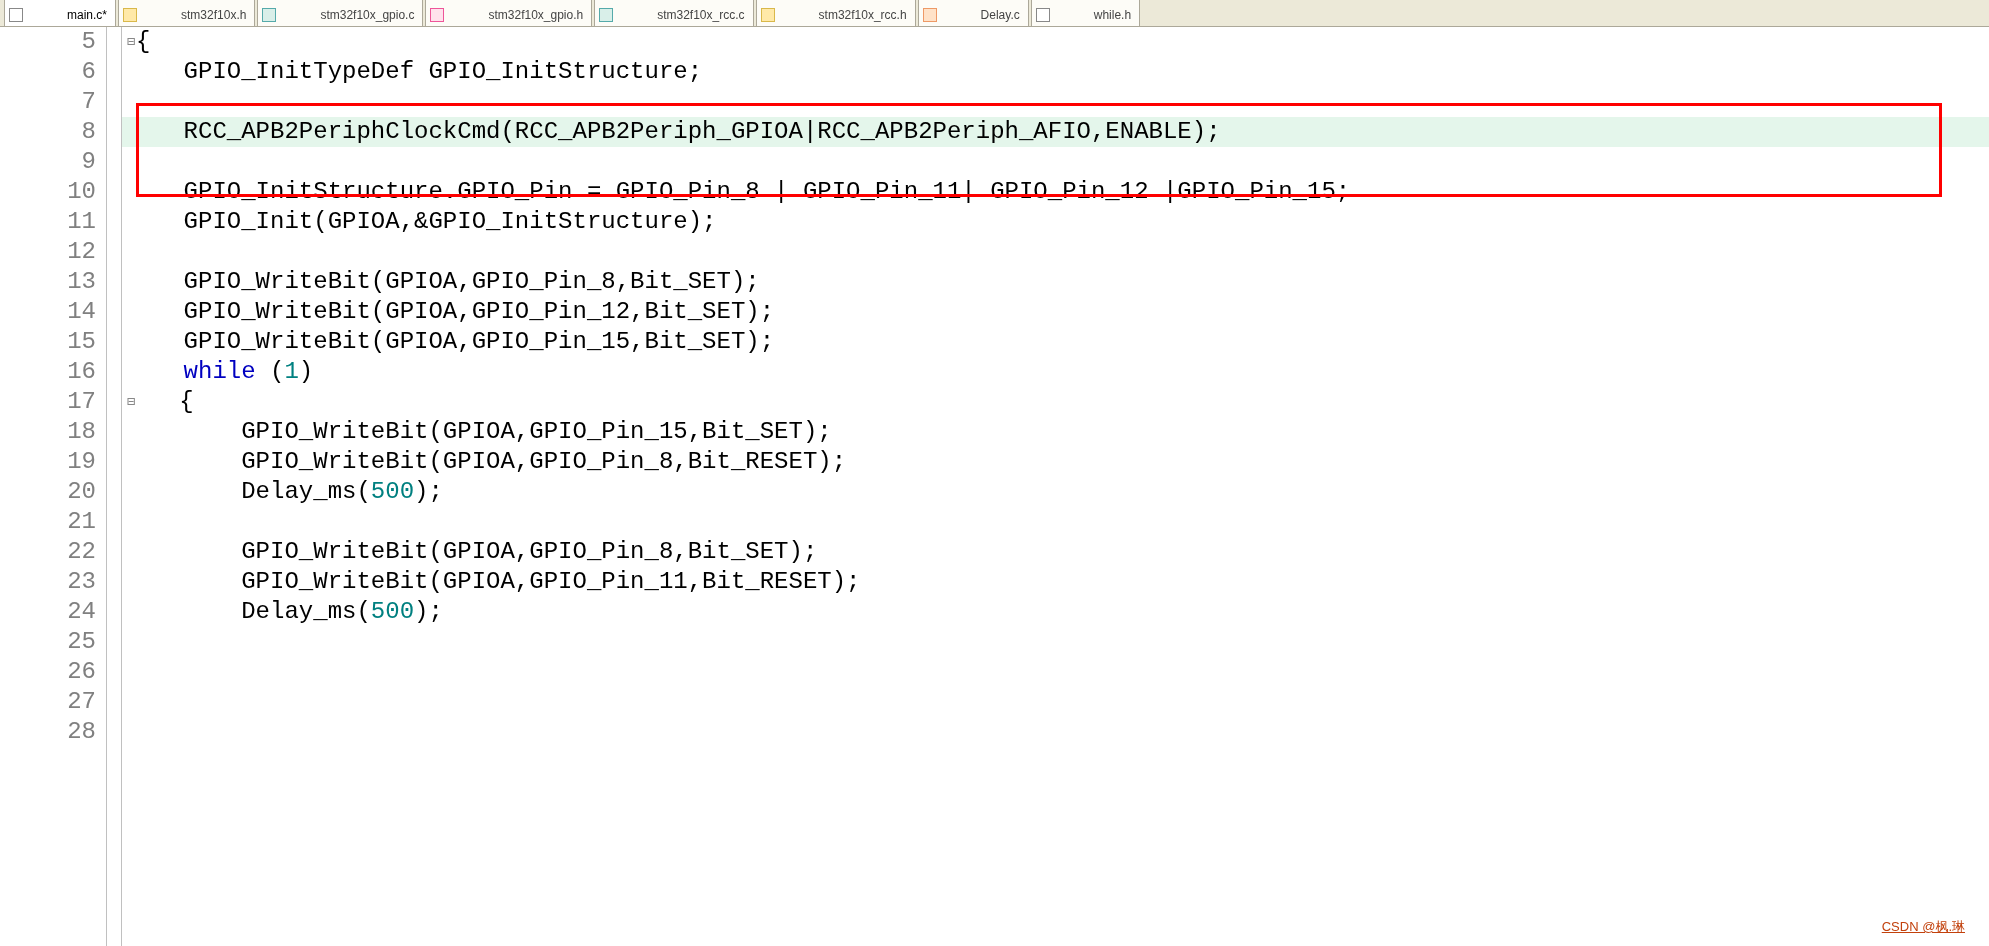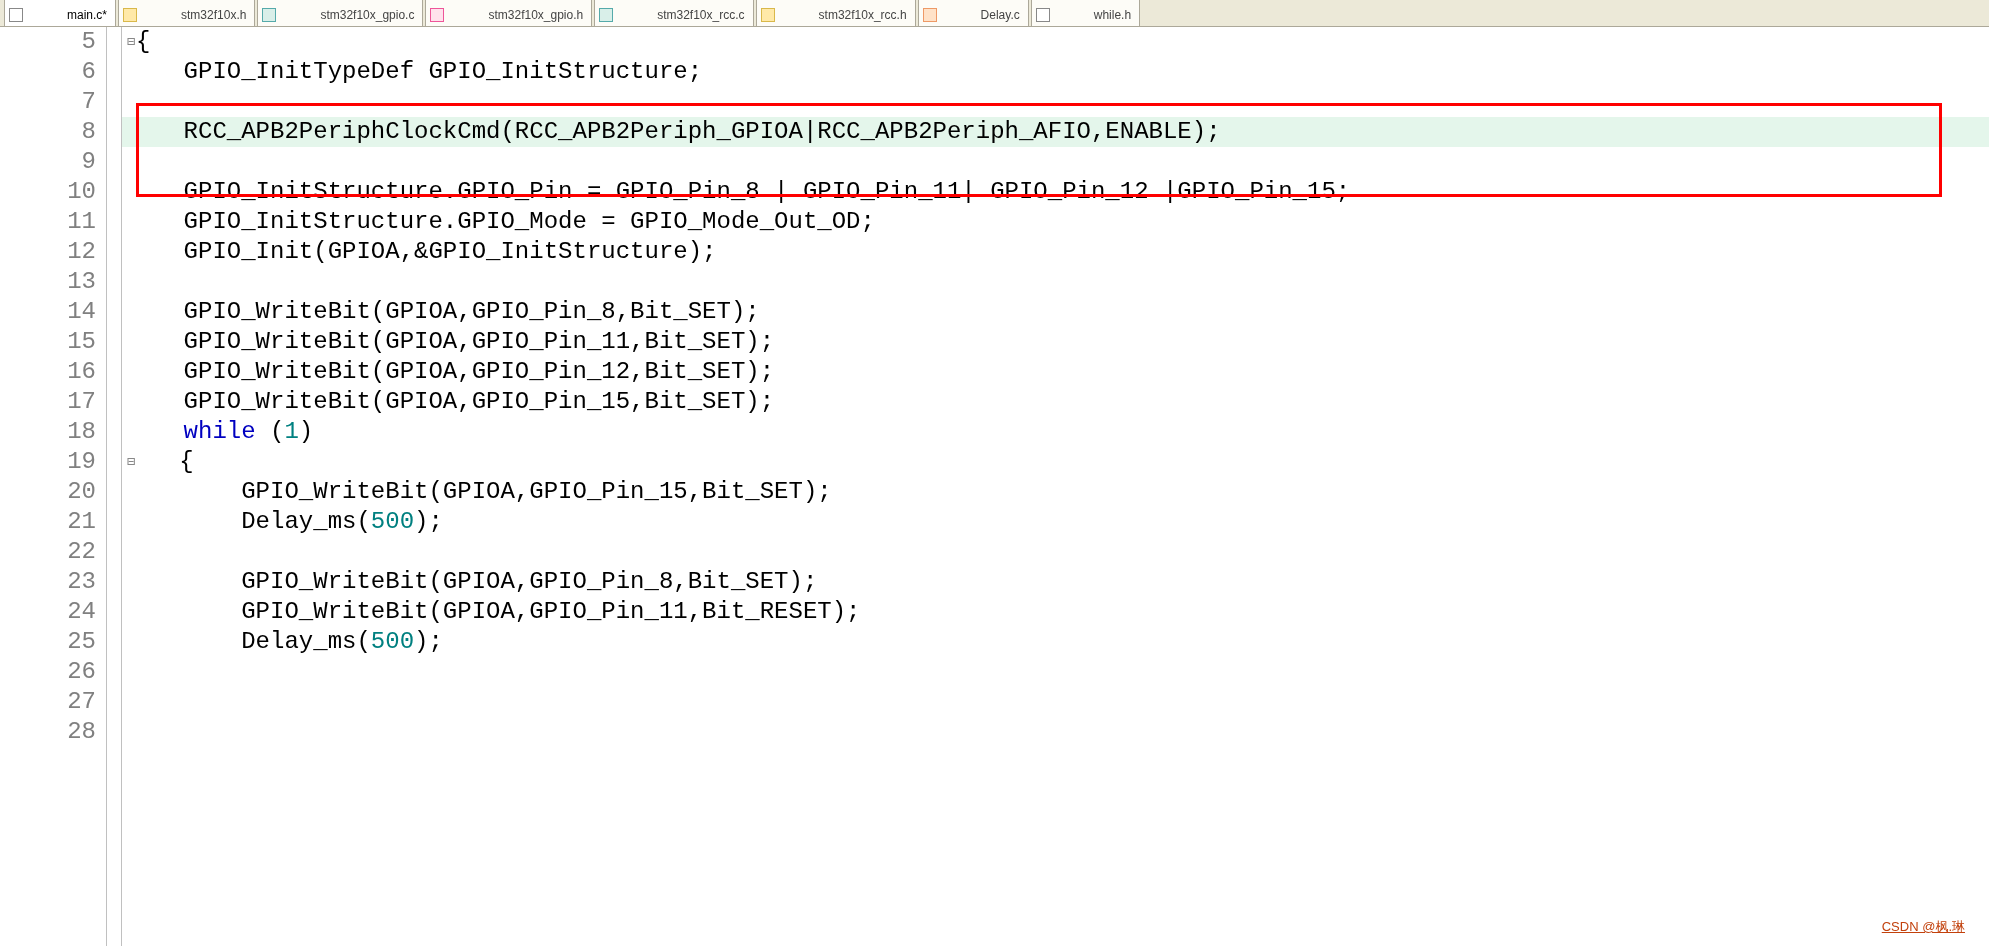--- a/index.html
+++ b/index.html
@@ -98,30 +98,29 @@
       <div>28</div>
     </div>
     <div class="fold"></div>
     <div class="code">
       <div class="line"><span class="foldsym">⊟</span><span>{</span></div>
       <div class="line"><span>    GPIO_InitTypeDef GPIO_InitStructure;</span></div>
       <div class="line"><span></span></div>
       <div class="line hl"><span>    RCC_APB2PeriphClockCmd(RCC_APB2Periph_GPIOA|RCC_APB2Periph_AFIO,ENABLE);</span></div>
       <div class="line"><span></span></div>
       <div class="line"><span>    GPIO_InitStructure.GPIO_Pin = GPIO_Pin_8 | GPIO_Pin_11| GPIO_Pin_12 |GPIO_Pin_15;</span></div>
-      <div class="line"><span>    GPIO_InitStructure.GPIO_Mode = GPIO_Mode_Out_OD;</span></div>
       <div class="line"><span>    GPIO_Init(GPIOA,&amp;GPIO_InitStructure);</span></div>
       <div class="line"><span></span></div>
       <div class="line"><span>    GPIO_WriteBit(GPIOA,GPIO_Pin_8,Bit_SET);</span></div>
-      <div class="line"><span>    GPIO_WriteBit(GPIOA,GPIO_Pin_11,Bit_SET);</span></div>
       <div class="line"><span>    GPIO_WriteBit(GPIOA,GPIO_Pin_12,Bit_SET);</span></div>
       <div class="line"><span>    GPIO_WriteBit(GPIOA,GPIO_Pin_15,Bit_SET);</span></div>
       <div class="line"><span>    </span><span class="kw">while</span><span> (</span><span class="num">1</span><span>)</span></div>
       <div class="line"><span class="foldsym">⊟</span><span>   {</span></div>
       <div class="line"><span>        GPIO_WriteBit(GPIOA,GPIO_Pin_15,Bit_SET);</span></div>
+      <div class="line"><span>        GPIO_WriteBit(GPIOA,GPIO_Pin_8,Bit_RESET);</span></div>
       <div class="line"><span>        Delay_ms(</span><span class="num">500</span><span>);</span></div>
       <div class="line"><span></span></div>
       <div class="line"><span>        GPIO_WriteBit(GPIOA,GPIO_Pin_8,Bit_SET);</span></div>
       <div class="line"><span>        GPIO_WriteBit(GPIOA,GPIO_Pin_11,Bit_RESET);</span></div>
       <div class="line"><span>        Delay_ms(</span><span class="num">500</span><span>);</span></div>
 
       <div class="redbox" style="left:14px;top:76px;width:1800px;height:88px;"></div>
     </div>
   </div>
 

